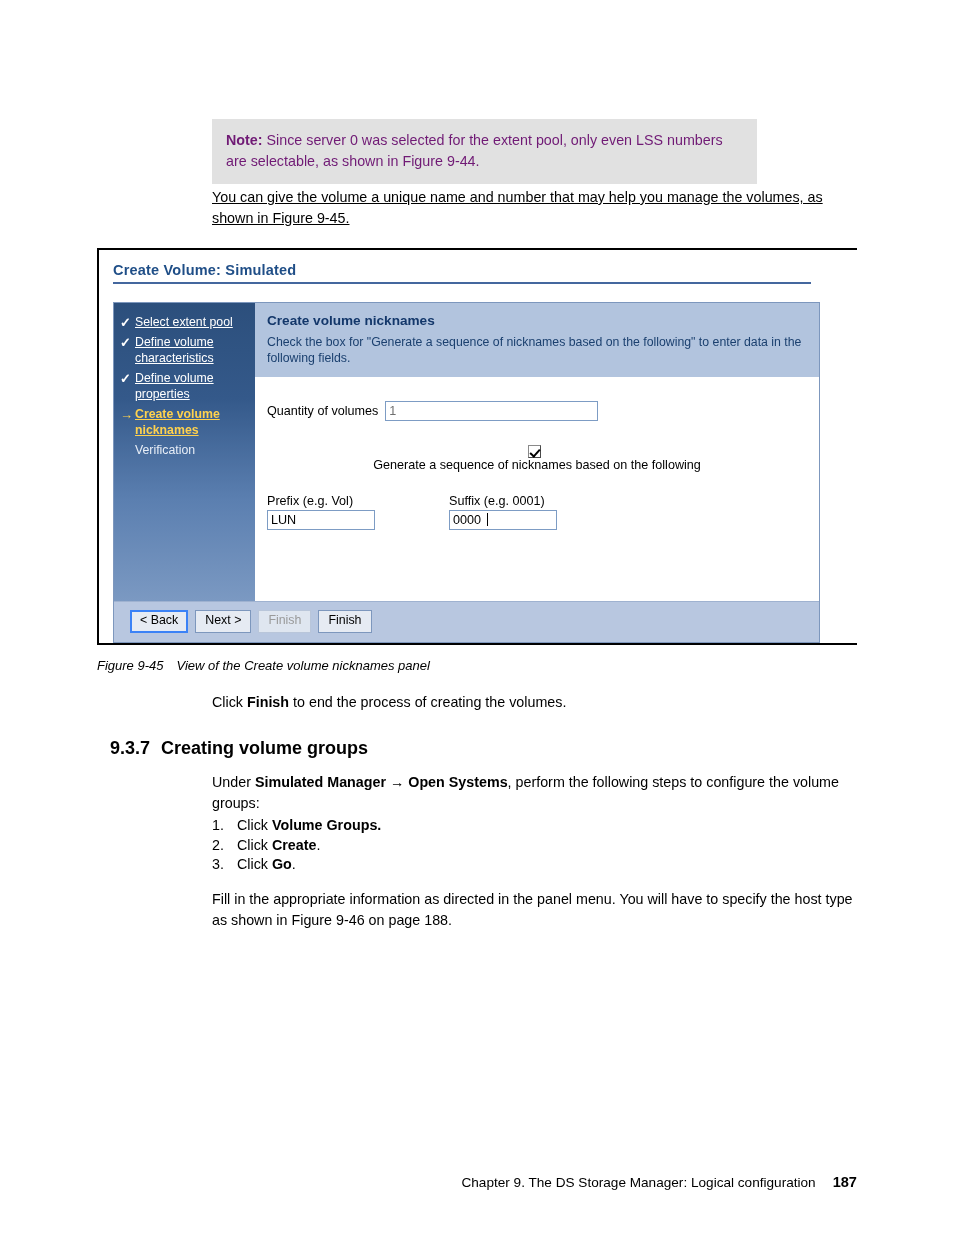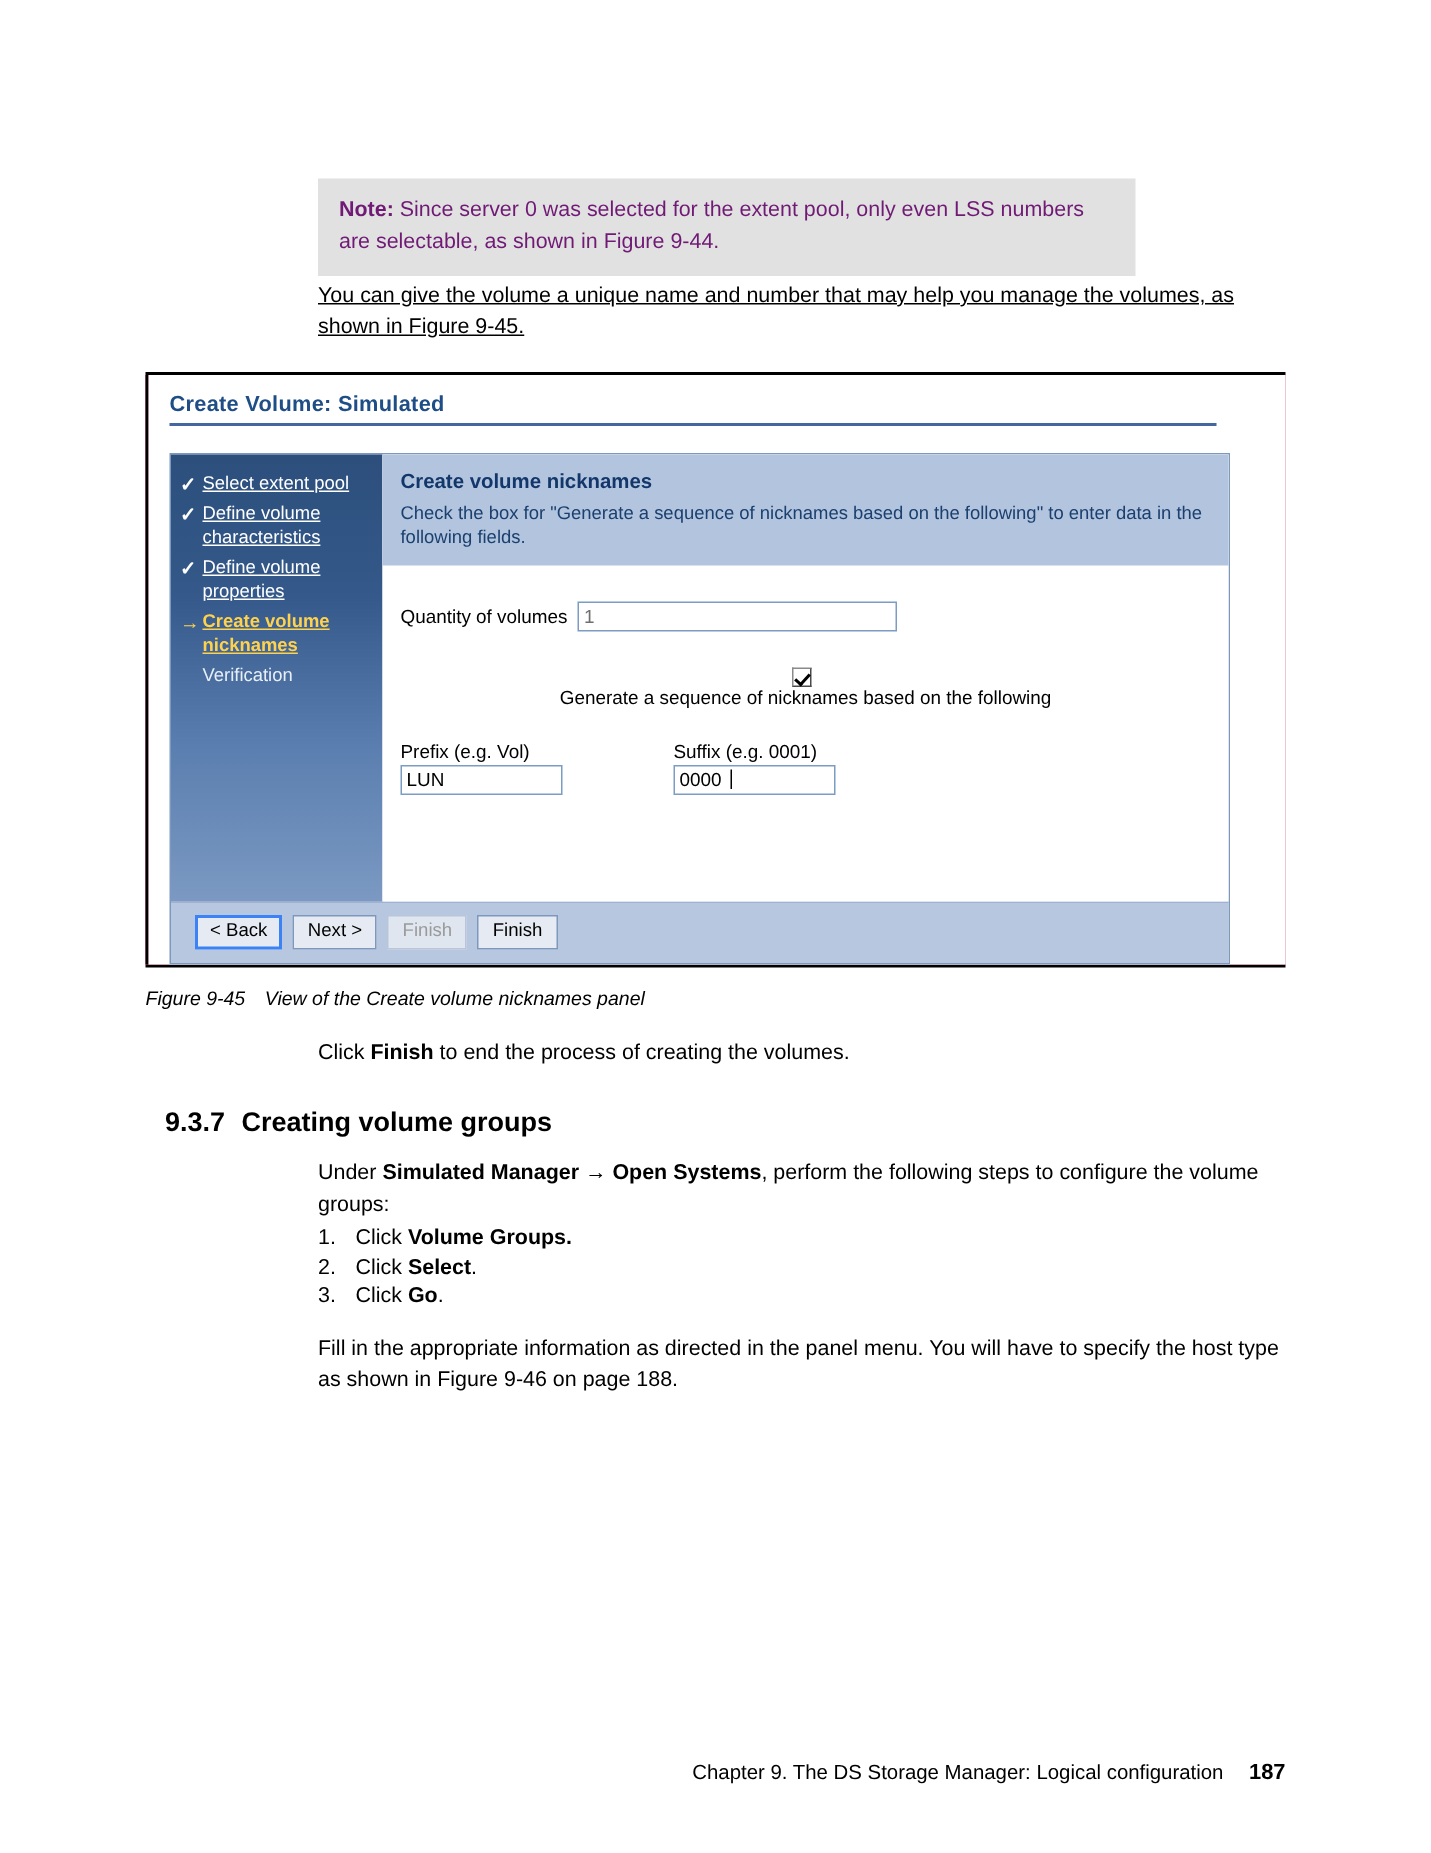--- a/index.html
+++ b/index.html
@@ -455,21 +455,21 @@
     <span>Under </span><b>Simulated Manager</b><span> → </span><b>Open Systems</b><span>, perform the following steps to configure the volume groups:</span>
   </div>
 
   <ol class="steps">
     <li>
       <span class="sn">1.</span>
       <span><span>Click </span><b>Volume Groups.</b><span></span></span>
     </li>
     <li>
       <span class="sn">2.</span>
-      <span><span>Click </span><b>Select</b><span>.</span></span>
+      <span><span>Click </span><b>Create</b><span>.</span></span>
     </li>
     <li>
       <span class="sn">3.</span>
       <span><span>Click </span><b>Go</b><span>.</span></span>
     </li>
   </ol>
 
   <div class="para" id="fill-para">Fill in the appropriate information as directed in the panel menu. You will have to specify the host type as shown in Figure 9-46 on page 188.</div>
 
   <div class="footer">

